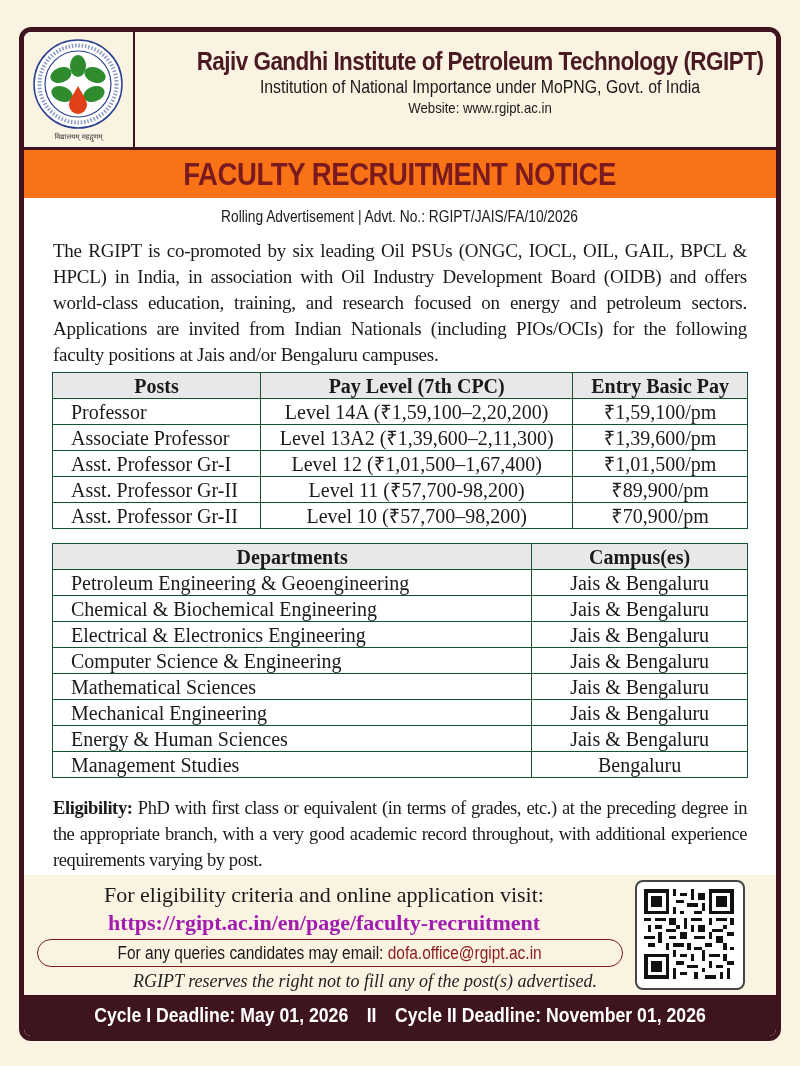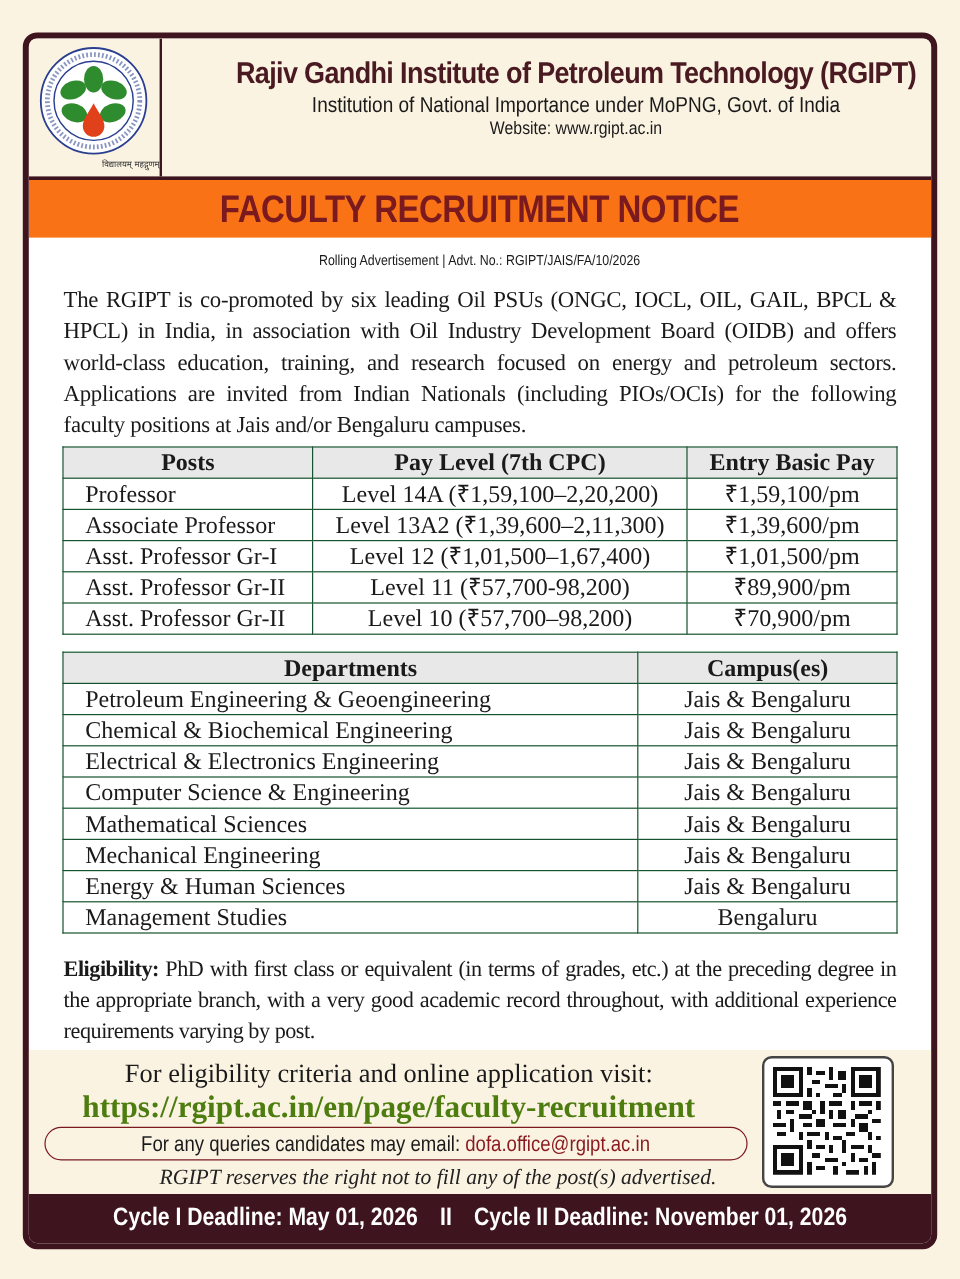--- a/index.html
+++ b/index.html
@@ -18,21 +18,21 @@
   .header {
     position: absolute; left: 0; top: 0; width: 752px; height: 115px;
     background: #fbf3e2; border-bottom: 3px solid #3e141f;
   }
   .logo-box {
     position: absolute; left: 0; top: 0; width: 109px; height: 115px;
     border-right: 2px solid #3e141f;
   }
   .logo-box svg { position: absolute; left: 6px; top: 6px; }
   .logo-motto {
-    position: absolute; left: 0; width: 109px; top: 100px; text-align: right;
+    position: absolute; left: 0; width: 109px; top: 100px; text-align: center;
     font-family: "DejaVu Sans", sans-serif; font-size: 7px; color: #333;
   }
   .hdr-text { position: absolute; left: 112px; top: 14px; width: 640px; text-align: center; padding-left: 24px; }
   .hdr-title {
     font-family: "Liberation Sans", sans-serif; font-weight: bold; color: #4a1a22;
     font-size: 25px; letter-spacing: -0.6px; transform: scaleX(0.9); transform-origin: center;
     white-space: nowrap; line-height: 30px;
   }
   .hdr-sub {
     font-family: "Liberation Sans", sans-serif; font-size: 18px; color: #1a1a1a;
@@ -47,21 +47,21 @@
     position: absolute; left: 0; top: 118px; width: 752px; height: 48px;
     background: #f97316; text-align: center;
   }
   .notice-title {
     font-family: "Liberation Sans", sans-serif; font-weight: bold; color: #7a1a1f;
     font-size: 32px; line-height: 48px; letter-spacing: -0.5px;
     display: inline-block; transform: scaleX(0.86); white-space: nowrap;
   }
   .advt {
     position: absolute; left: 0; top: 172px; width: 752px; text-align: center;
-    font-family: "Liberation Sans", sans-serif; font-size: 12px; color: #1a1a1a;
+    font-family: "Liberation Sans", sans-serif; font-size: 16px; color: #1a1a1a;
     line-height: 26px;
   }
   .advt span { display: inline-block; transform: scaleX(0.86); white-space: nowrap; }
   .intro {
     position: absolute; left: 29px; top: 206px; width: 694px;
     font-size: 19px; line-height: 26px; text-align: justify; letter-spacing: -0.25px;
   }
   
   table { border-collapse: collapse; position: absolute; left: 28px; }
   td, th {
@@ -81,21 +81,21 @@
   .footer {
     position: absolute; left: 0; top: 843px; width: 752px; height: 120px;
     background: #fbf3e2;
   }
   .visit-line {
     position: absolute; left: 0; top: 6px; width: 600px; text-align: center;
     font-size: 22px; line-height: 28px;
   }
   .visit-url {
     position: absolute; left: 0; top: 34px; width: 600px; text-align: center;
-    font-size: 26px; line-height: 28px; font-weight: bold; color: #4d7c0f;
+    font-size: 22px; line-height: 28px; font-weight: bold; color: #a21caf;
   }
   .query-pill {
     position: absolute; left: 13px; top: 64px; width: 584px; height: 26px;
     border: 1.5px solid #7a1a1f; border-radius: 14px; text-align: center;
     font-family: "Liberation Sans", sans-serif; font-size: 18px; line-height: 26px;
   }
   .query-pill .inner { display: inline-block; transform: scaleX(0.86); white-space: nowrap; }
   .query-email { color: #8a1a1f; }
   .disclaimer {
     position: absolute; left: 0; top: 94px; width: 658px; text-align: center;

